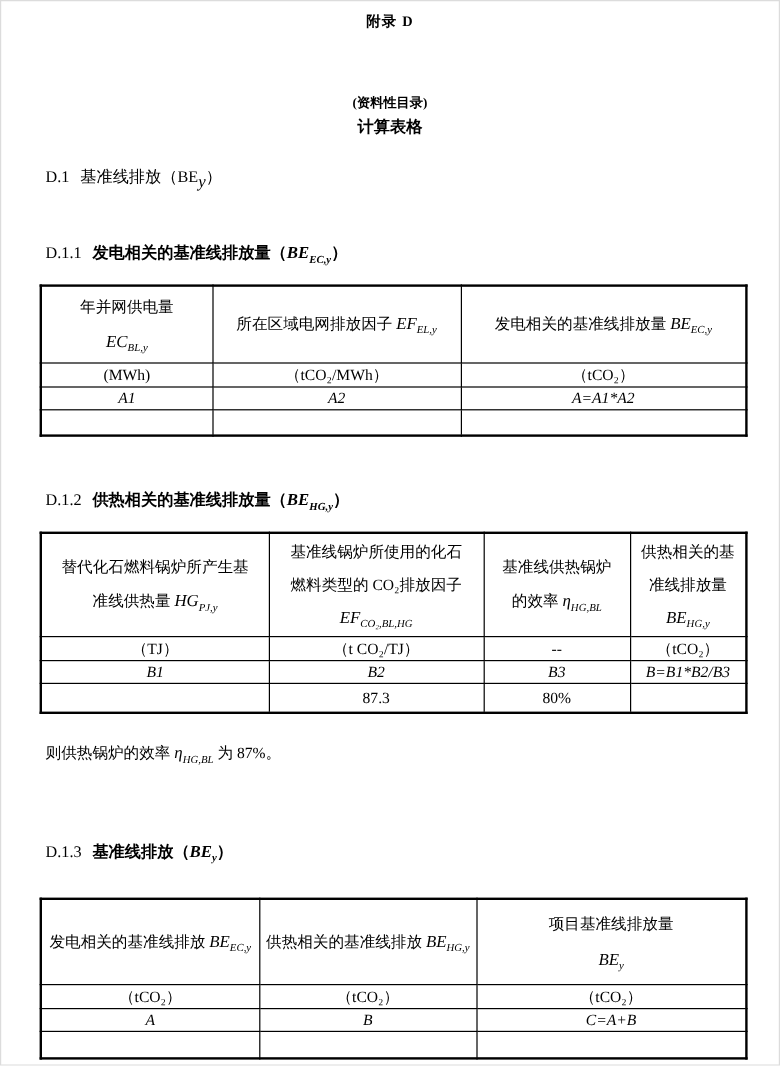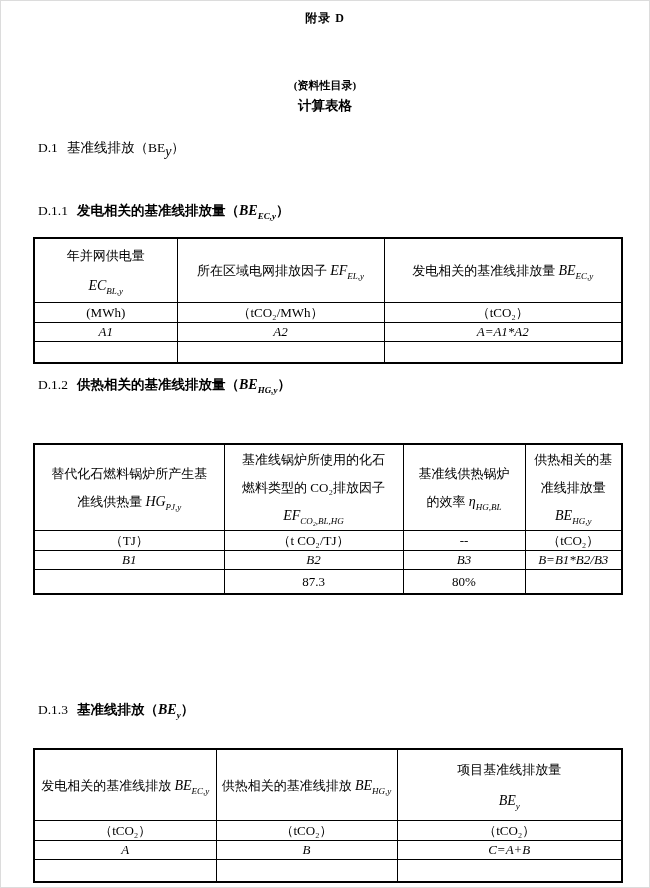--- a/index.html
+++ b/index.html
@@ -10,21 +10,21 @@
   }
   .abs{position:absolute;}
   .center{left:0;width:100%;text-align:center;}
   .doc-title{top:10px;font-size:12px;font-weight:bold;letter-spacing:1px;}
   .doc-sub1{top:78px;font-size:11px;font-weight:bold;}
   .doc-sub2{top:97px;font-size:13.5px;font-weight:bold;}
 
   .h{left:38px;font-size:13.5px;white-space:nowrap;}
   #h-d1{top:139px;}
   #h-d11{top:187px;margin-top:15px;}
-  #h-d12{top:376px;}
+  #h-d12{top:408px;}
   #h-d13{top:701px;}
   .h .num{margin-right:9px;}
   .h.bold .ht,.h.bold .paren,.h.bold .frm{font-weight:bold;}
 
   .frm{font-family:"Liberation Serif","DejaVu Serif",serif;font-style:italic;font-size:14px;}
   .frm sub{font-size:9px;font-style:italic;line-height:0;letter-spacing:0;}
 
   table{border-collapse:collapse;table-layout:fixed;width:588px;position:absolute;left:33px;background:#fff;}
   table,td{border:1px solid #000;}
   table{border-width:2px;}
@@ -143,20 +143,21 @@
   <tr class="r-val">
     <td></td>
     <td>87.3</td>
     <td>80%</td>
     <td></td>
   </tr>
 </tbody>
   </table>
 
 <div class="abs note">
+  <div><span>则供热锅炉的效率 </span><span class="frm"><span>η</span><sub>HG,BL</sub></span><span> 为 87%。</span></div>
 </div>
 
 <div id="h-d13" class="abs h bold">
   <span class="num">D.1.3</span><span class="ht">基准线排放</span><span class="paren">（</span><span class="frm"><span>BE</span><sub>y</sub></span><span class="paren">）</span>
 </div>
 
 <table id="t3">
   <colgroup>
       <col style="width:182px">
       <col style="width:181px">

